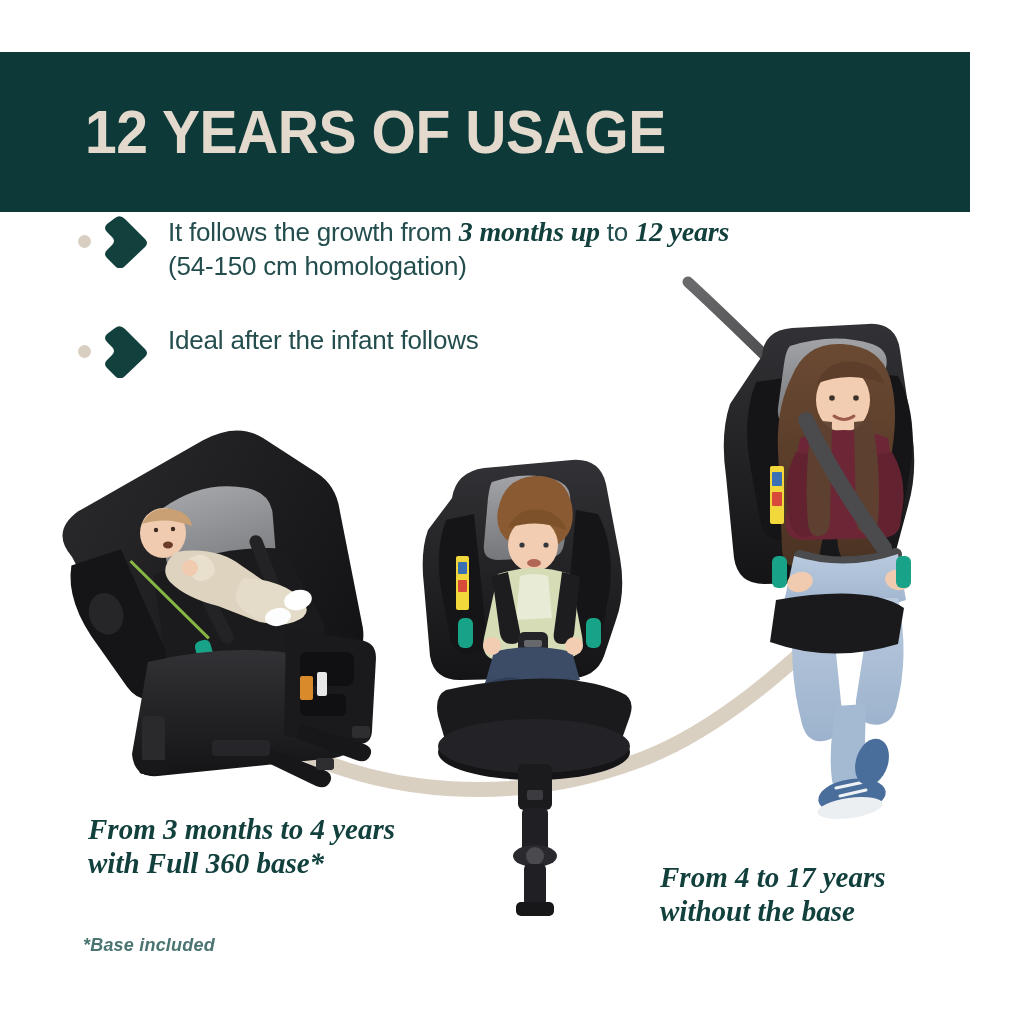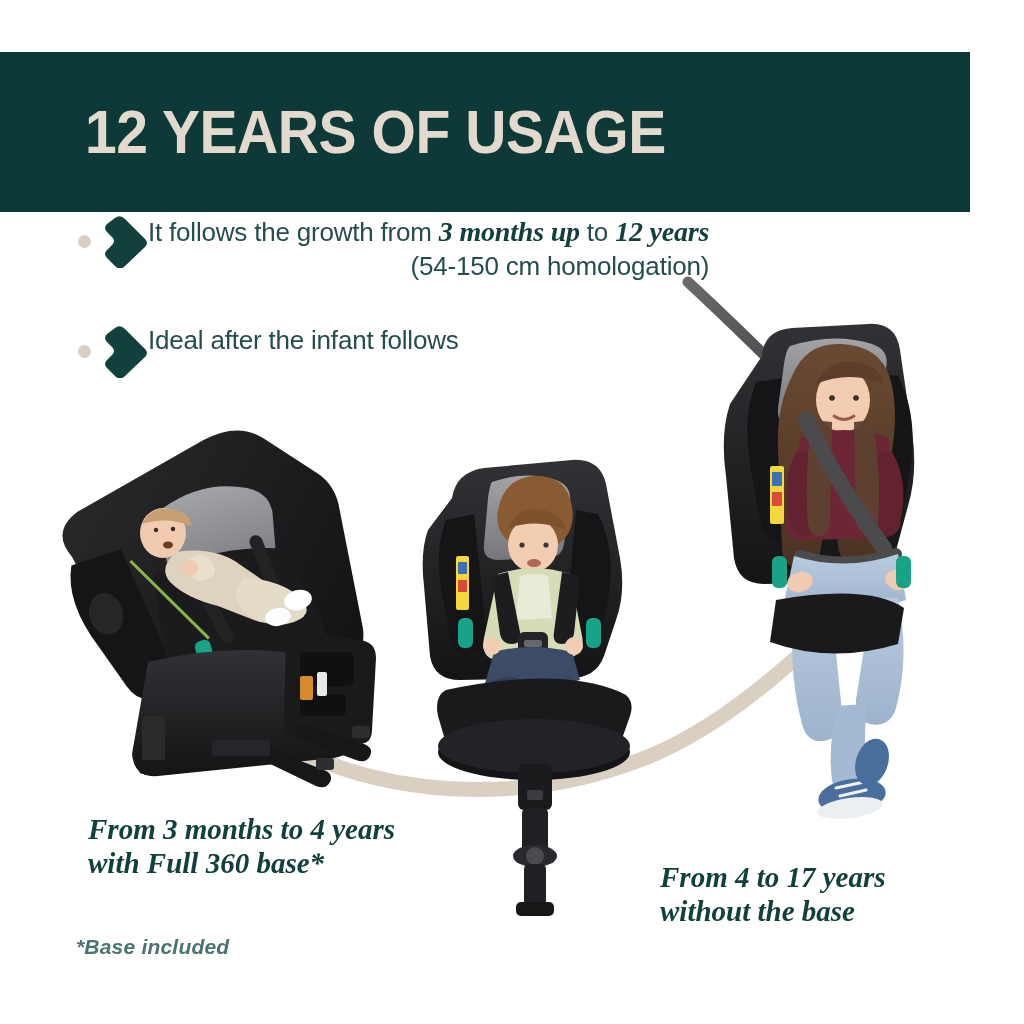--- a/index.html
+++ b/index.html
@@ -34,29 +34,28 @@
   .bullet-row{position:relative;display:flex;align-items:flex-start;margin-bottom:40px;}
   .bullet-marker{
     position:relative;width:70px;height:52px;flex:0 0 70px;margin-left:78px;margin-top:2px;
   }
   .bullet-dot{
     position:absolute;left:0;top:19px;width:13px;height:13px;border-radius:50%;
     background:#d8cfc2;
   }
   .bullet-chev{position:absolute;left:15px;top:0;width:55px;height:52px;}
   .bullet-text{
-    margin-left:0;
+    margin-left:20px;
     color:#244d4d;
     font-size:26px;
     line-height:1.30;
     font-family:"Liberation Sans", sans-serif;
     font-weight:400;
     letter-spacing:-0.2px;
     max-width:700px;
-    text-align:right;
   }
   .bullet-text b{
     font-family:"Liberation Serif", serif;
     font-weight:700;font-style:italic;
     font-size:28px;
     color:#12403d;
   }
 
   
   .caption{
@@ -65,25 +64,25 @@
     font-family:"Liberation Serif", serif;
     font-weight:700;font-style:italic;
     font-size:29px;line-height:1.18;
     text-align:left;
     white-space:pre-line;
   }
   #caption-left{left:88px;top:812px;width:400px;}
   #caption-right{left:660px;top:860px;width:340px;}
 
   .footnote{
-    position:absolute;left:76px;top:935px;
+    position:absolute;left:83px;top:935px;
     color:#4a7472;
     font-family:"Liberation Sans", sans-serif;
     font-style:italic;font-weight:700;
-    font-size:21px;
+    font-size:18px;
     letter-spacing:.2px;
   }
 
   
   .art{position:absolute;left:0;top:0;width:1024px;height:1024px;pointer-events:none;}
 </style>
 </head>
 <body>
 
 <div id="page">

